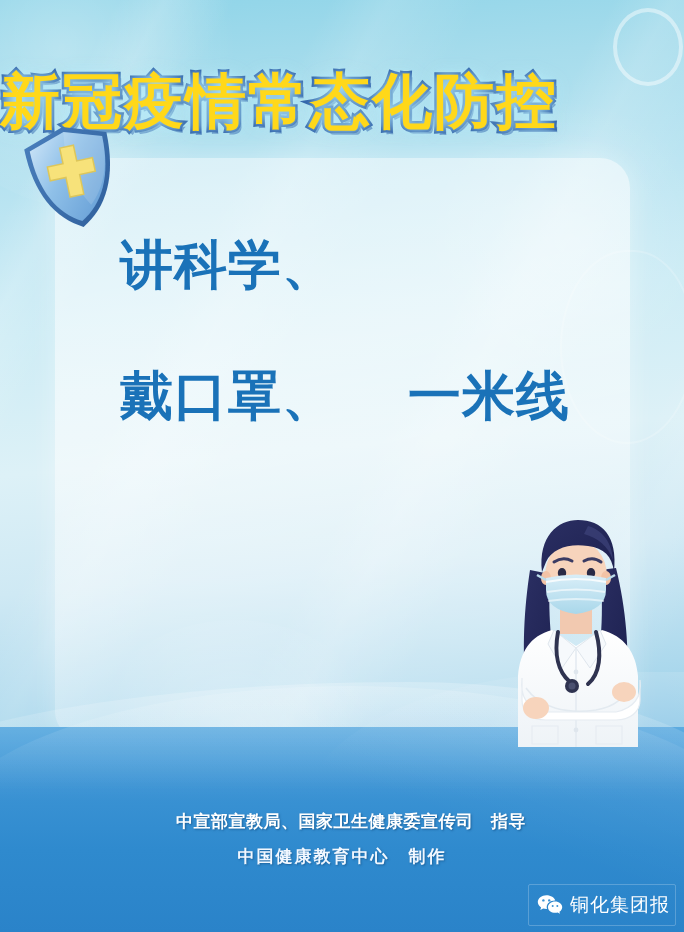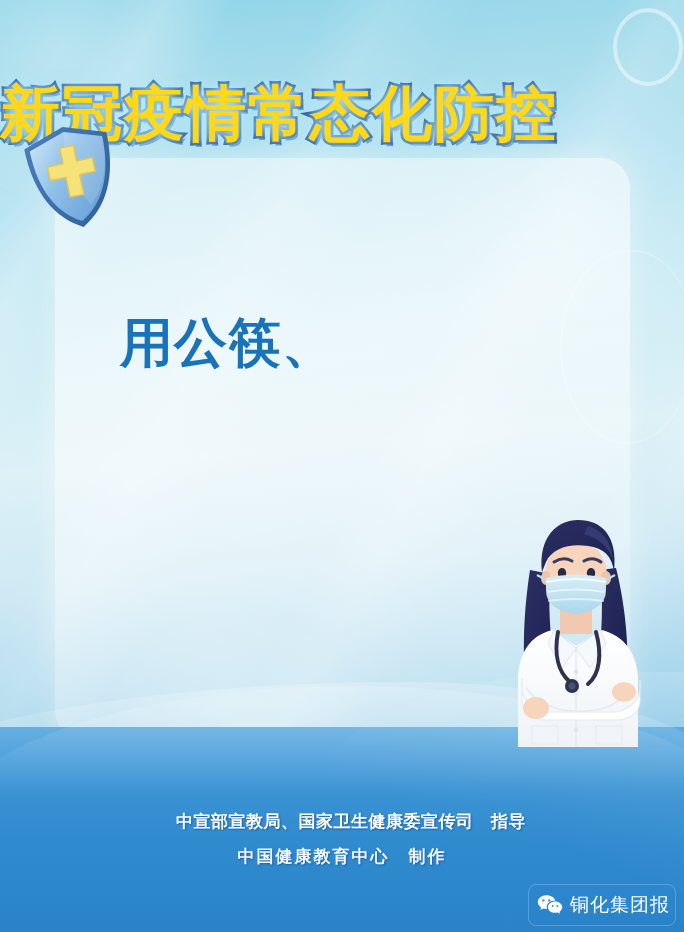--- a/index.html
+++ b/index.html
@@ -70,21 +70,20 @@
     font-family:"DejaVu Sans","Liberation Sans",sans-serif;
     font-size:60px;font-weight:bold;letter-spacing:2px;
     color:#FFD81A;
     -webkit-text-stroke:5px #1d4f9e;
     paint-order:stroke fill;
     text-shadow:
       0 0 10px rgba(180,235,250,.95),
       0 0 18px rgba(180,235,250,.85),
       3px 4px 0 rgba(29,79,158,.55);
     white-space:nowrap;
-    margin-top:12px;
   }
 
   
   .shield{position:absolute;left:25px;top:122px;width:96px;height:110px;transform:rotate(-12deg);}
 
   
   .slogans{
     position:absolute;left:120px;top:238px;width:450px;
   }
   .slogan-line{
@@ -114,21 +113,21 @@
     position:absolute;left:0;top:845px;width:684px;text-align:center;
     font-family:"DejaVu Serif","Liberation Serif",serif;
     font-size:17px;font-weight:bold;color:#f2f8ff;letter-spacing:2px;
     text-shadow:1px 1px 2px rgba(10,60,110,.5);
     white-space:nowrap;
   }
 
   
   .wm-box{
     position:absolute;left:528px;top:884px;width:148px;height:42px;
-    border:1px solid rgba(255,255,255,.22);border-radius:8px;
+    border:1px solid rgba(255,255,255,.22);border-radius:2px;
     display:flex;align-items:center;gap:7px;padding-left:8px;
     box-sizing:border-box;
   }
   .wm-label{
     font-family:"DejaVu Sans","Liberation Sans",sans-serif;
     font-size:19px;color:#ffffff;letter-spacing:1px;white-space:nowrap;
   }
 </style>
 </head>
 <body>
@@ -165,25 +164,29 @@
       </linearGradient>
     </defs>
     <path d="M48 4 L90 18 C90 64 74 92 48 106 C22 92 6 64 6 18 Z" fill="url(#shedge)"></path>
     <path d="M48 9 L85 21 C85 62 71 87 48 100 C25 87 11 62 11 21 Z" fill="url(#shg)"></path>
     <path d="M48 9 L85 21 C85 50 76 72 60 86 C44 60 44 30 48 9 Z" fill="rgba(255,255,255,.14)"></path>
     <path d="M41 24 h14 v16 h16 v14 h-16 v20 h-14 v-20 h-16 v-14 h16 z" fill="#F7E27A" stroke="#ddc65a" stroke-width="1.5"></path>
   </svg>
 
   <div class="slogans">
     <div class="slogan-line">
-    </div>
-    <div class="slogan-line">
-    </div>
-    <div class="slogan-line">
-      <span class="sl-a">用公筷、</span>
+      <span class="sl-a">讲科学、</span>
+    </div>
+    <div class="slogan-line">
+    </div>
+    <div class="slogan-line">
+      <span class="sl-a">戴口罩、</span>
+      <span class="sl-b">一米线</span>
+    </div>
+    <div class="slogan-line">
     </div>
   </div>
 
   <svg class="doctor" viewBox="0 0 190 235">
     <defs>
       <linearGradient id="coat" x1="0" y1="0" x2="0" y2="1">
         <stop offset="0%" stop-color="#ffffff"></stop>
         <stop offset="100%" stop-color="#eef3f7"></stop>
       </linearGradient>
       <linearGradient id="hairg" x1="0" y1="0" x2="1" y2="1">

